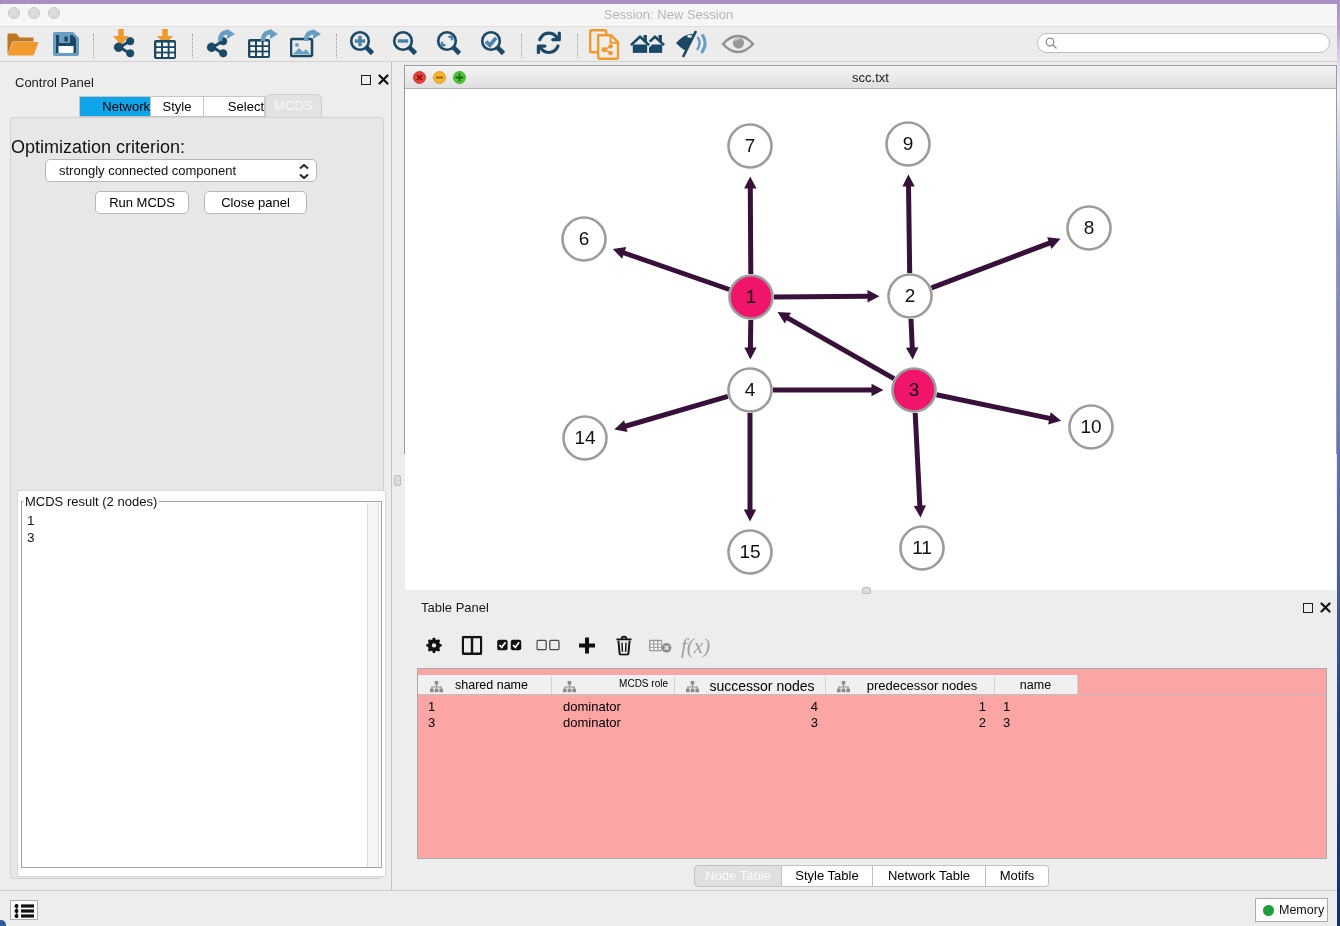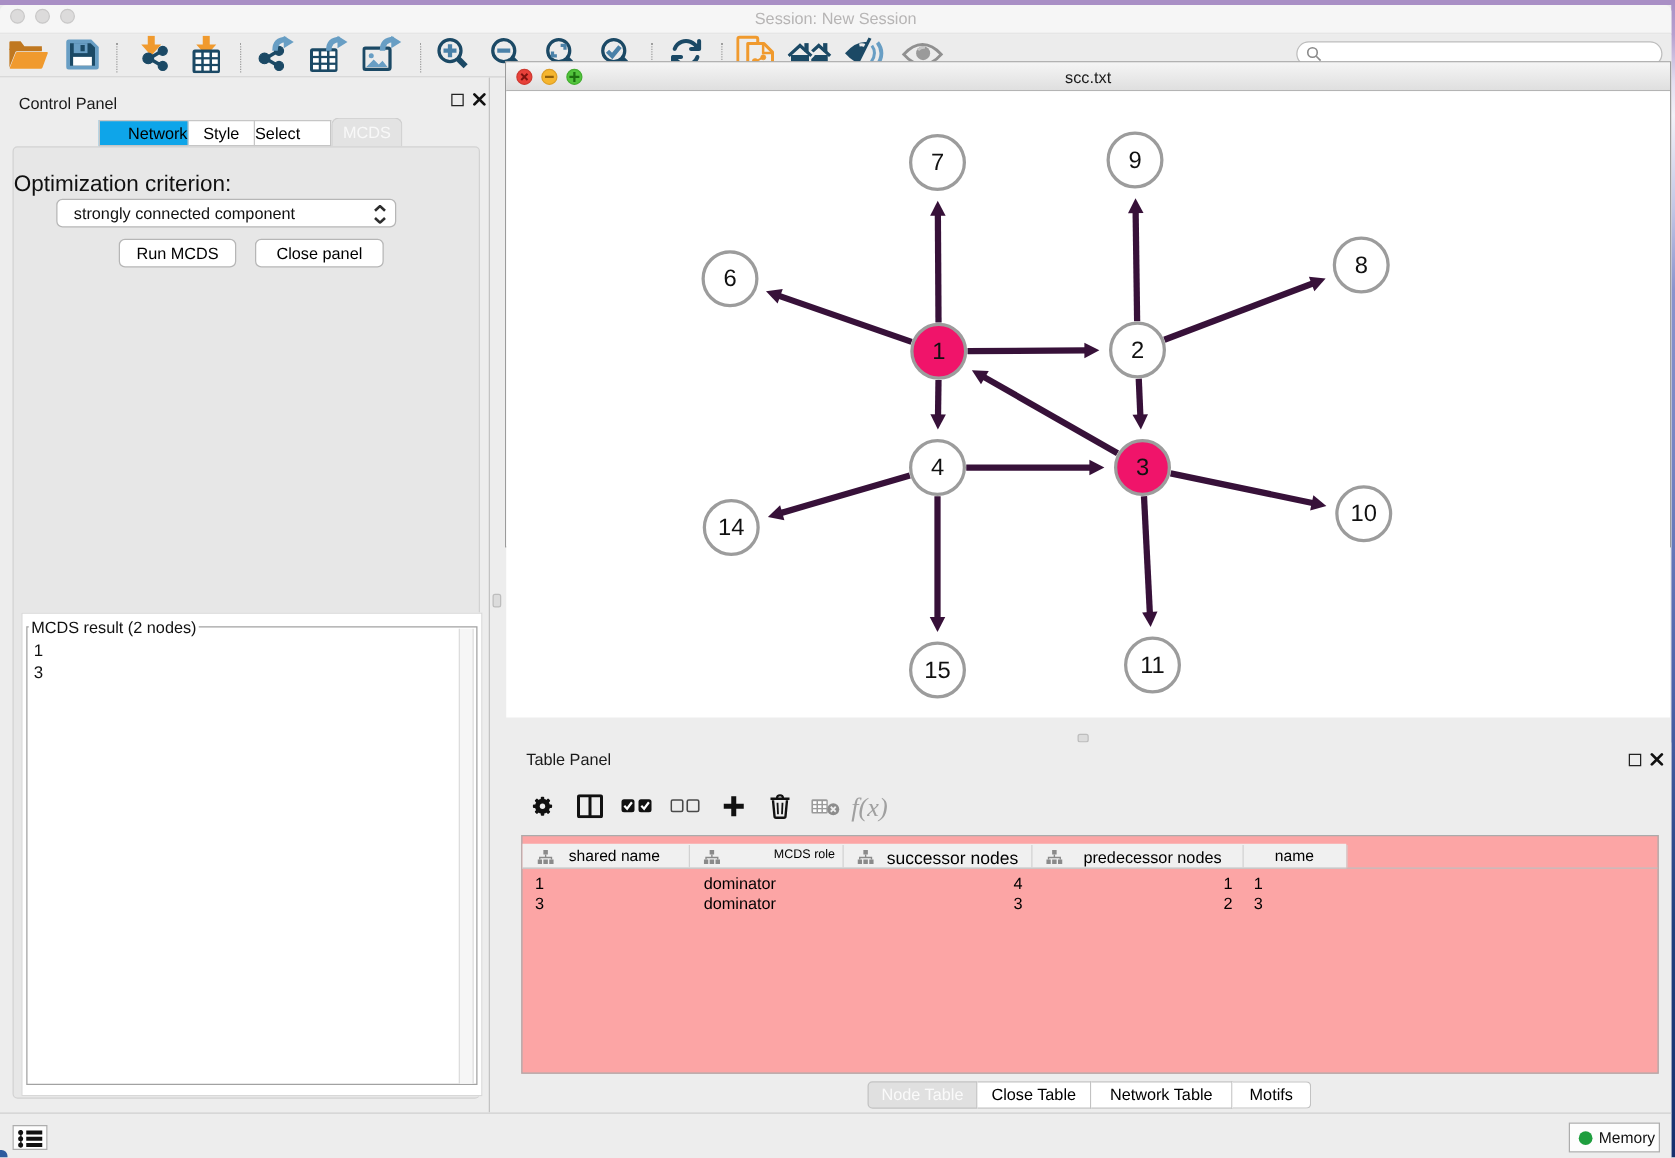--- a/index.html
+++ b/index.html
@@ -194,21 +194,21 @@
 
   <div class="abs" style="left:0;top:58px;width:392px;height:828px;background:#ededed;border-right:1px solid #c3c3c3">
     <div class="abs" style="left:15px;top:13px;font-size:13px;color:#1a1a1a">Control Panel</div>
     <div class="abs" style="left:361px;top:13px;width:10px;height:10px;border:1.5px solid #222"></div>
     <svg width="11" height="11" viewBox="0 0 11 11" style="position:absolute;left:378px;top:12px">
         <path d="M1.5,1.5 L9.5,9.5 M9.5,1.5 L1.5,9.5" stroke="#111" stroke-width="2.2" stroke-linecap="round"></path>
       </svg>
 
     <div class="abs" style="left:79px;top:34px;width:72px;height:21px;background:#0ea5e9;border:1px solid #c6c6c6;font-size:13px;text-align:right;line-height:19px">Network</div>
     <div class="abs" style="left:151px;top:34px;width:53px;height:21px;background:#fff;border:1px solid #c6c6c6;border-left:none;font-size:13px;text-align:center;line-height:19px">Style</div>
-    <div class="abs" style="left:204px;top:34px;width:61px;height:21px;background:#fff;border:1px solid #c6c6c6;border-left:none;font-size:13px;text-align:left;line-height:19px">Select</div>
+    <div class="abs" style="left:204px;top:34px;width:61px;height:21px;background:#fff;border:1px solid #c6c6c6;border-left:none;font-size:13px;text-align:right;line-height:19px">Select</div>
     <div class="abs" style="left:265px;top:32px;width:57px;height:23px;background:#e3e3e3;border:1px solid #cecece;border-bottom:none;border-radius:6px 6px 0 0;font-size:13px;text-align:center;line-height:22px;color:#f8f8f8">MCDS</div>
 
     <div class="abs" style="left:10px;top:55px;width:374px;height:762px;background:#e7e7e7;border:1px solid #d2d2d2;border-radius:4px">
       <div class="abs" style="left:0;top:19px;width:100%;font-size:18px;color:#111">Optimization criterion:</div>
       <div class="abs" style="left:34px;top:41px;width:272px;height:23px;background:#fff;border:1px solid #b6b6b6;border-radius:5px">
         <div class="abs" style="left:13px;top:3px;font-size:13px;color:#111">strongly connected component</div>
         <svg width="10" height="15" viewBox="0 0 10 15" style="position:absolute;right:7px;top:4px">
             <path d="M1,4.6 L5,0.9 L9,4.6 M1,10.4 L5,14.1 L9,10.4" fill="none" stroke="#2d2d2d" stroke-width="2.1"></path>
           </svg>
       </div>
@@ -221,21 +221,21 @@
           <div class="abs" style="left:5px;top:11px;font-size:13.5px;color:#111">1</div>
           <div class="abs" style="left:5px;top:28px;font-size:13.5px;color:#111">3</div>
         </div>
         <div class="abs" style="left:5px;top:3px;background:#fff;padding:0 2px;font-size:13px;color:#111">MCDS result (2 nodes)</div>
       </div>
     </div>
   </div>
 
   <div class="abs" style="left:394px;top:471px;width:7px;height:11px;background:#dcdcdc;border:1px solid #bdbdbd;border-radius:2px"></div>
 
-  <div class="abs" style="left:404px;top:45px;width:933px;height:389px;border:1px solid #9b9b9b;background:#fff">
+  <div class="abs" style="left:404px;top:61px;width:933px;height:389px;border:1px solid #9b9b9b;background:#fff">
     <div class="abs" style="left:0;top:0;width:100%;height:23px;background:linear-gradient(#f5f5f5,#dfdfdf);border-bottom:1px solid #b4b4b4">
       <div class="abs" style="left:8px;top:5px;width:13px;height:13px;border-radius:50%;background:#e8413a;border:1px solid #ce3930"></div>
       <svg width="13" height="13" style="position:absolute;left:8px;top:5px">
           <path d="M4,4 L9,9 M9,4 L4,9" stroke="#7e120e" stroke-width="1.6"></path>
         </svg>
       <div class="abs" style="left:28px;top:5px;width:13px;height:13px;border-radius:50%;background:#f5b52e;border:1px solid #dd9f27"></div>
       <svg width="13" height="13" style="position:absolute;left:28px;top:5px">
           <line x1="3" y1="6.5" x2="10" y2="6.5" stroke="#92600a" stroke-width="1.8"></line>
         </svg>
       <div class="abs" style="left:48px;top:5px;width:13px;height:13px;border-radius:50%;background:#52c43c;border:1px solid #43ad30"></div>
@@ -414,21 +414,21 @@
       <div class="abs" style="left:488px;top:30px;width:80px;text-align:right;font-size:13px">1</div>
       <div class="abs" style="left:585px;top:30px;font-size:13px">1</div>
       <div class="abs" style="left:10px;top:46px;font-size:13px">3</div>
       <div class="abs" style="left:145px;top:46px;font-size:13px">dominator</div>
       <div class="abs" style="left:320px;top:46px;width:80px;text-align:right;font-size:13px">3</div>
       <div class="abs" style="left:488px;top:46px;width:80px;text-align:right;font-size:13px">2</div>
       <div class="abs" style="left:585px;top:46px;font-size:13px">3</div>
     </div>
 
     <div class="abs" style="left:290px;top:271px;width:88px;height:22px;background:#e0e0e0;border:1px solid #c2c2c2;border-radius:4px 0 0 4px;font-size:13px;text-align:center;line-height:20px;color:#fafafa">Node Table</div>
-    <div class="abs" style="left:378px;top:271px;width:91px;height:22px;background:#fff;border:1px solid #c2c2c2;border-left:none;font-size:13px;text-align:center;line-height:20px">Close Table</div>
+    <div class="abs" style="left:378px;top:271px;width:91px;height:22px;background:#fff;border:1px solid #c2c2c2;border-left:none;font-size:13px;text-align:center;line-height:20px">Style Table</div>
     <div class="abs" style="left:469px;top:271px;width:113px;height:22px;background:#fff;border:1px solid #c2c2c2;border-left:none;font-size:13px;text-align:center;line-height:20px">Network Table</div>
     <div class="abs" style="left:582px;top:271px;width:63px;height:22px;background:#fff;border:1px solid #c2c2c2;border-left:none;border-radius:0 4px 4px 0;font-size:13px;text-align:center;line-height:20px">Motifs</div>
   </div>
 
   <div class="abs" style="left:0;top:886px;width:100%;height:36px;background:#ededed;border-top:1px solid #cfcfcf">
     <div class="abs" style="left:10px;top:9px;width:28px;height:20px;background:#fdfdfd;border:1px solid #adadad;text-align:center;padding-top:2px"><svg width="20" height="16" viewBox="0 0 20 16">
           <g fill="#111">
             <rect x="0.5" y="1" width="4" height="4" rx="2"></rect>
             <rect x="0.5" y="6" width="4" height="4" rx="2"></rect>
             <rect x="0.5" y="11" width="4" height="4" rx="2"></rect>

